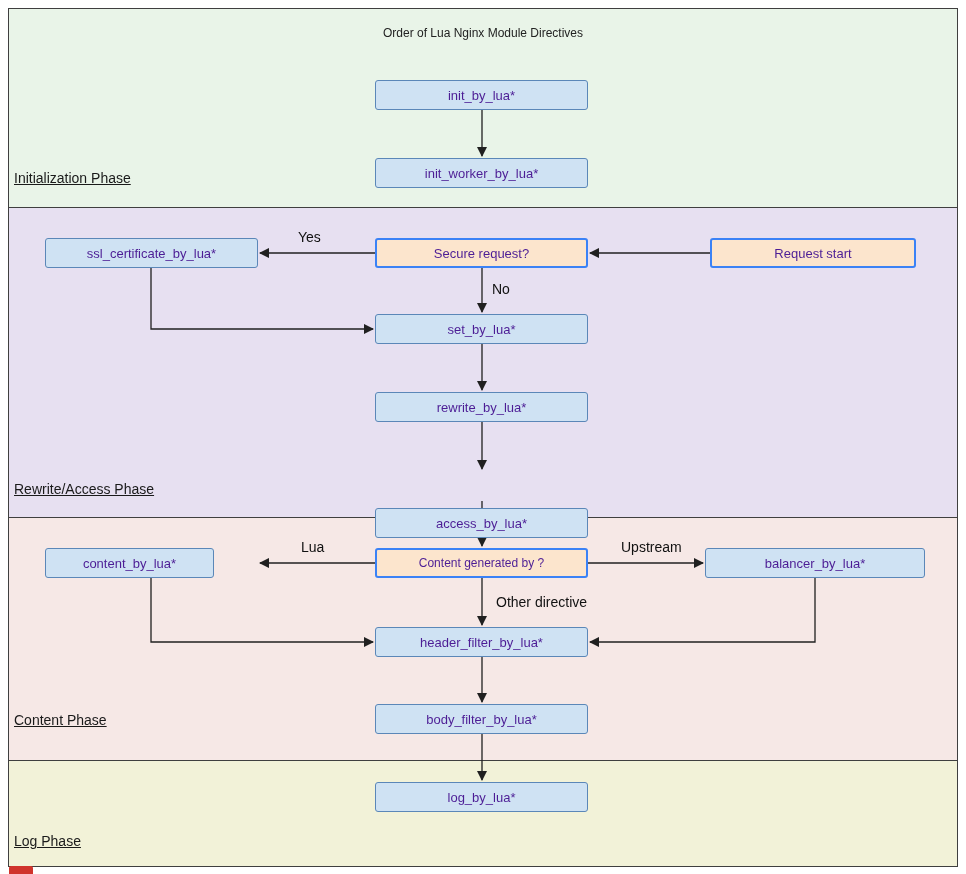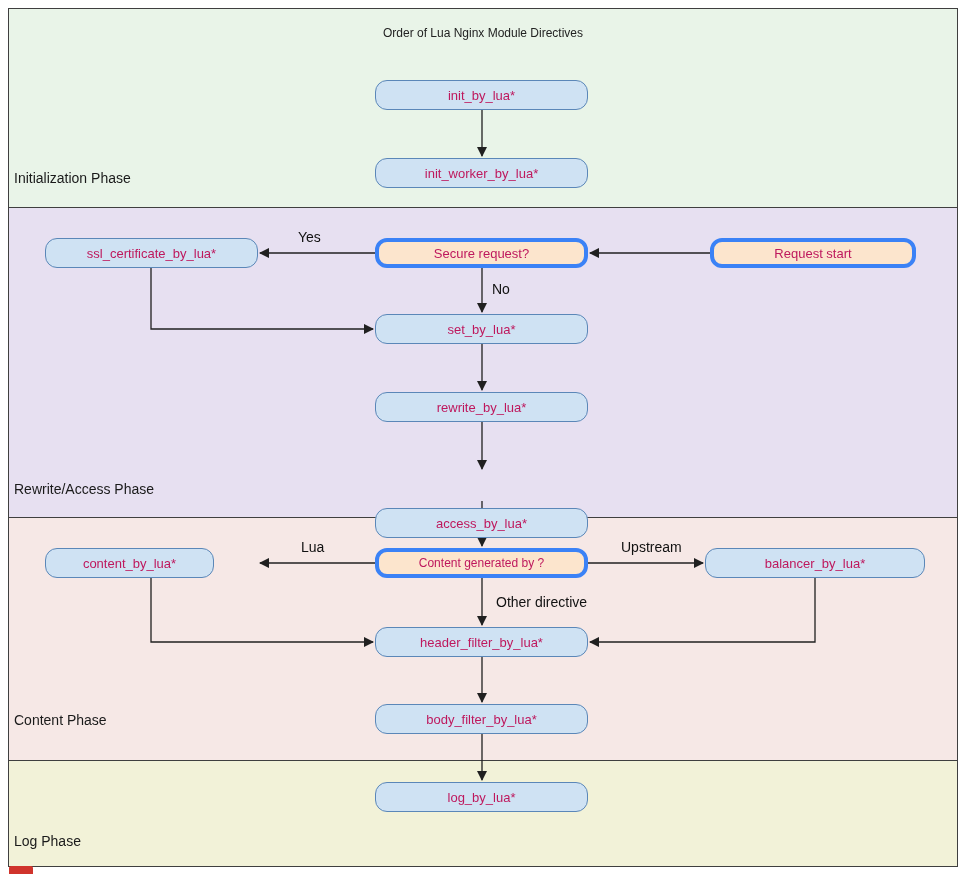--- a/index.html
+++ b/index.html
@@ -52,37 +52,38 @@
     z-index: 3;
   }
 
   
   .phase-label {
     position: absolute;
     left: 14px;
     font-size: 14px;
     color: #1a1a1a;
     z-index: 3;
+    text-decoration: underline;
   }
 
   
   .node {
     position: absolute;
     height: 30px;
     display: flex;
     align-items: center;
     justify-content: center;
     font-size: 13px;
-    color: #be185d;
-    border-radius: 12px;
+    color: #4c1d95;
+    border-radius: 3px;
     z-index: 3;
     white-space: nowrap;
   }
   .process  { background: #cfe2f3; border: 1px solid #5b87b8; }
-  .decision { background: #fce5cd; border: 4px solid #3b82f6; }
+  .decision { background: #fce5cd; border: 2px solid #3b82f6; }
   .small-text { font-size: 12px; }
 
   
   .edge-label {
     position: absolute;
     font-size: 14px;
     color: #111;
     z-index: 3;
     white-space: nowrap;
   }

